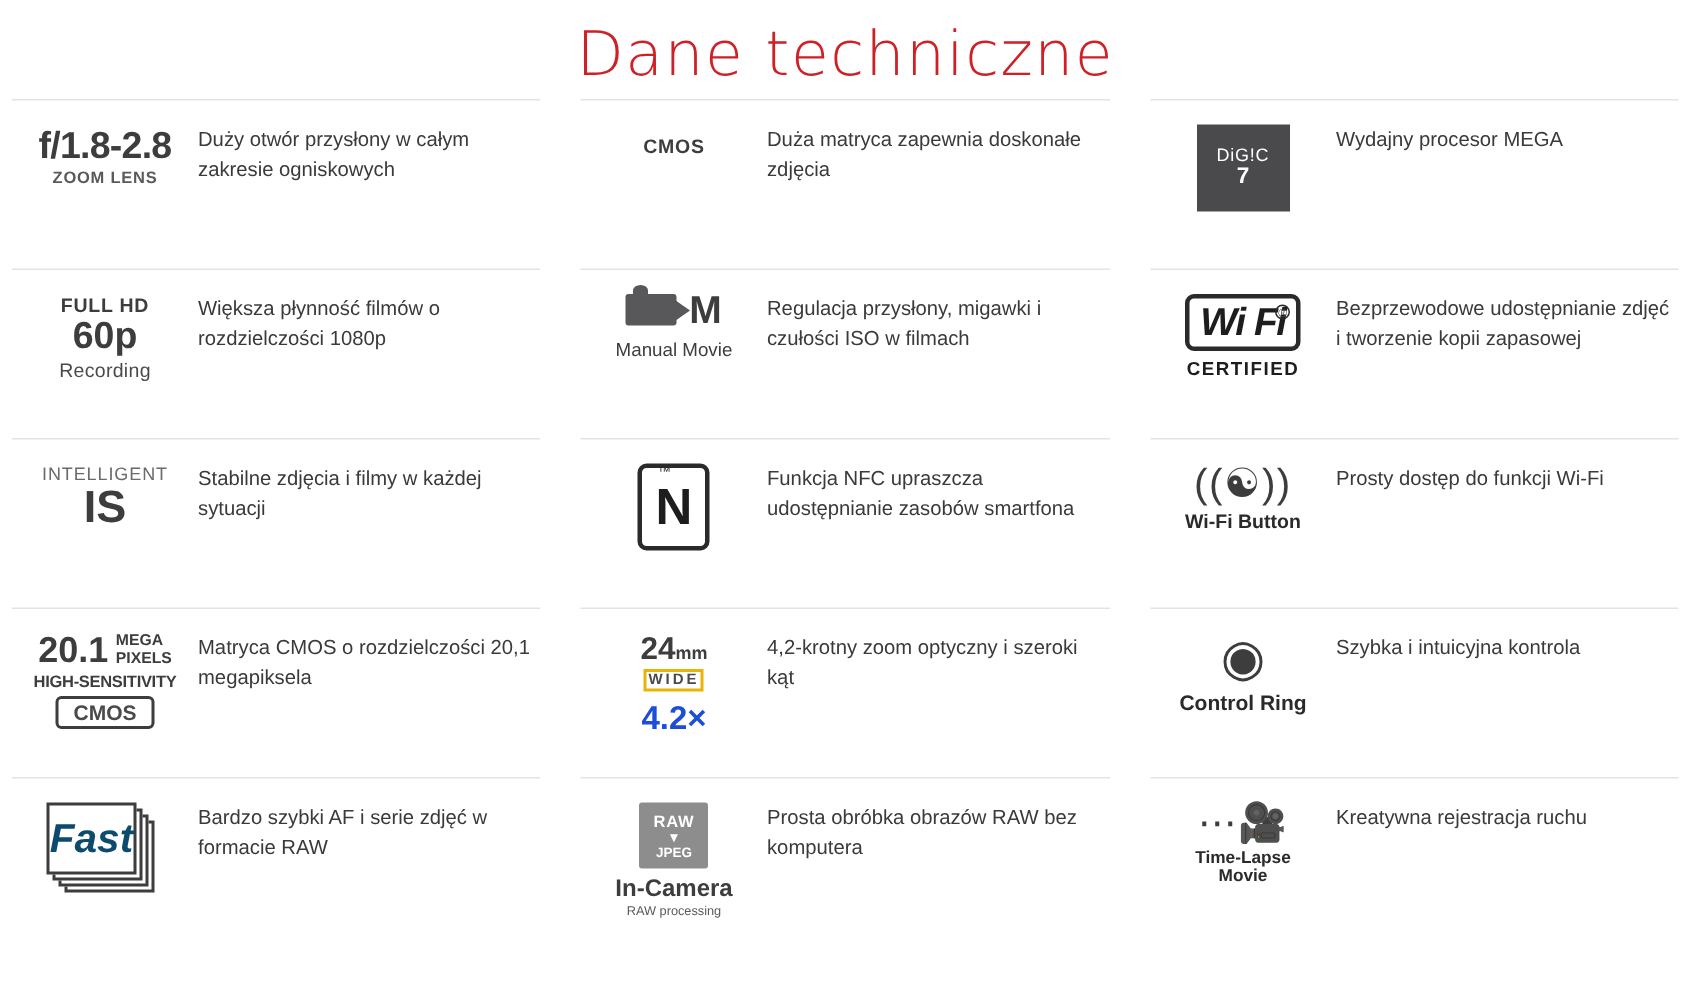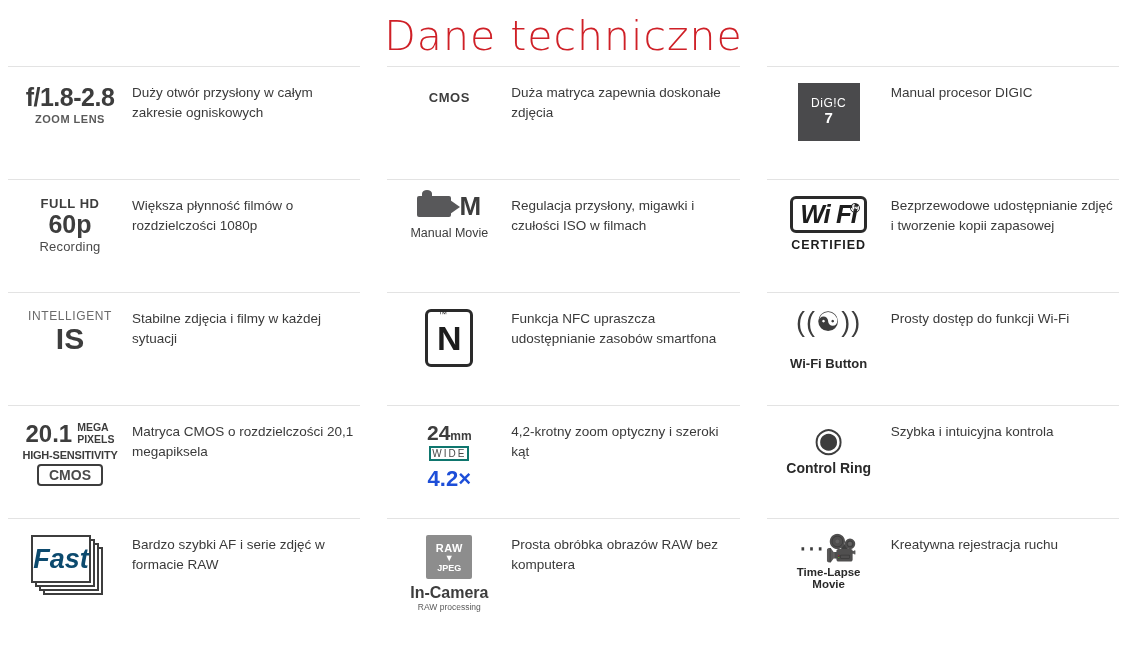--- a/index.html
+++ b/index.html
@@ -120,31 +120,31 @@
 
   .ic-nfc { position: relative; }
   .ic-nfc .box {
     width: 48px; height: 58px; border: 3px solid #2a2a2a; border-radius: 6px;
     display: flex; align-items: center; justify-content: center; margin: 0 auto; position: relative;
   }
   .ic-nfc .box .n { font-size: 34px; font-weight: bold; color: #1d1d1d; line-height: 1; }
   .ic-nfc .tm { position: absolute; top: 0px; right: 26px; font-size: 9px; color: #2a2a2a; }
 
   .ic-wifibtn .waves { font-size: 27px; color: #3d3d3d; line-height: 1; letter-spacing: 1px; }
-  .ic-wifibtn .label { font-size: 13px; font-weight: bold; color: #2a2a2a; margin-top: 20px; text-align: center; }
+  .ic-wifibtn .label { font-size: 13px; font-weight: bold; color: #2a2a2a; margin-top: 4px; text-align: center; }
 
   .ic-mega .row { display: flex; align-items: center; justify-content: center; gap: 5px; }
   .ic-mega .num { font-size: 24px; font-weight: bold; color: #3d3d3d; line-height: 1; }
   .ic-mega .mp { font-size: 10.5px; font-weight: bold; color: #3d3d3d; line-height: 1.1; text-align: left; }
   .ic-mega .hs { font-size: 11px; font-weight: bold; color: #3d3d3d; letter-spacing: -0.2px; margin-top: 3px; }
   .ic-mega .cmos { border: 2px solid #3d3d3d; border-radius: 4px; display: inline-block; padding: 1px 10px; font-size: 14px; font-weight: bold; margin-top: 3px; }
 
   .ic-zoom .mm { font-size: 21px; font-weight: bold; color: #3d3d3d; line-height: 1; }
   .ic-zoom .mm small { font-size: 12px; }
-  .ic-zoom .wide { border: 2px solid #0f766e; font-size: 10px; font-weight: normal; letter-spacing: 2px; padding: 0 1px; display: inline-block; margin-top: 3px; }
+  .ic-zoom .wide { border: 2px solid #eab308; font-size: 10px; font-weight: bold; letter-spacing: 2px; padding: 0 1px; display: inline-block; margin-top: 3px; }
   .ic-zoom .x { font-size: 22px; font-weight: bold; color: #1d4ed8; margin-top: 5px; }
 
   .ic-ring .sym { font-size: 34px; color: #3d3d3d; line-height: 1; }
   .ic-ring .label { font-size: 14px; font-weight: bold; color: #2a2a2a; margin-top: 4px; }
 
   .ic-fast { position: relative; width: 78px; height: 66px; margin: 0 auto; }
   .ic-fast .sheet {
     position: absolute; width: 60px; height: 48px; border: 2px solid #3d3d3d; background: #fff;
   }
   .ic-fast .s1 { left: 12px; top: 12px; }
@@ -197,21 +197,21 @@
 
     <div class="cell">
       <div class="icon-col">
         <div class="ic ic-digic">
           <div class="box">
             <div class="a">DiG!C</div>
             <div class="b">7</div>
           </div>
         </div>
       </div>
-      <div class="desc">Manual procesor DIGIC</div>
+      <div class="desc">Wydajny procesor MEGA</div>
     </div>
 
     <div class="cell">
       <div class="icon-col">
         <div class="ic ic-fullhd">
           <div class="a">FULL HD</div>
           <div class="b">60p</div>
           <div class="c">Recording</div>
         </div>
       </div>

